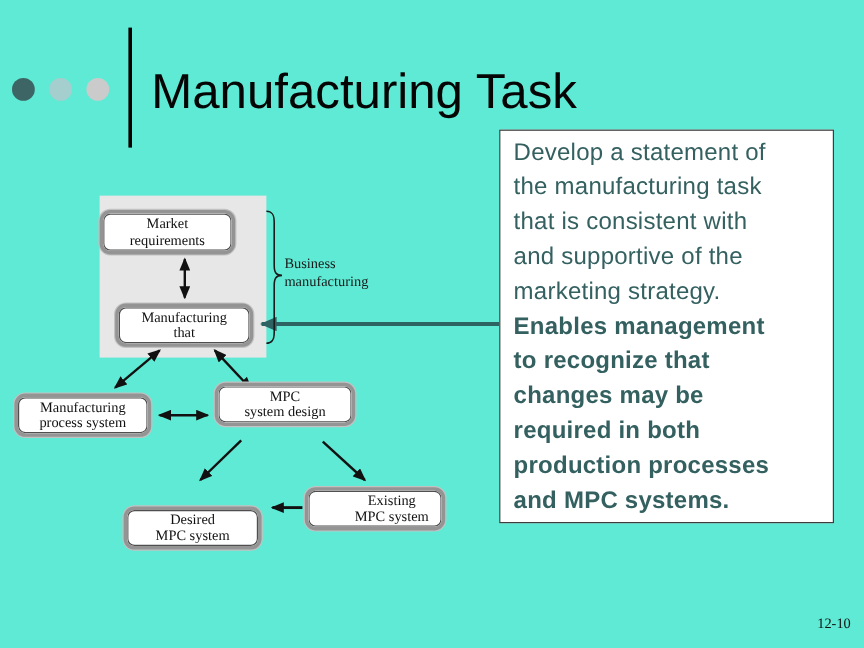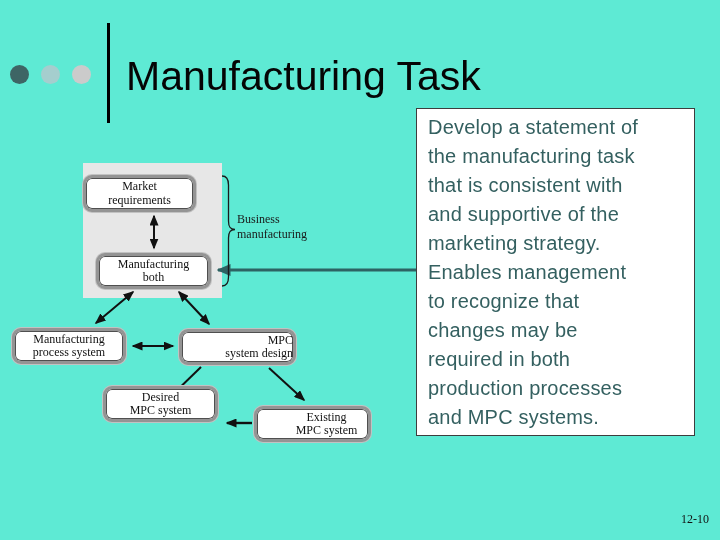--- a/index.html
+++ b/index.html
@@ -22,38 +22,38 @@
     position:absolute; box-sizing:border-box; background:#fff;
     border:3px solid #949494; border-radius:9px;
     box-shadow: inset 0 0 0 1px #4f4f4f, 0 0 0 1px #c2c2c2;
     display:flex; flex-direction:column; align-items:center; justify-content:center;
     font-family:"Liberation Serif", serif; font-size:12px; line-height:13.5px;
     color:#111; text-align:center;
   }
   .node-market{left:83px; top:175px; width:113px; height:37px;}
   .node-mtask{left:96px; top:253px; width:115px; height:36px;}
   .node-mpd{left:12px; top:328px; width:114px; height:36px;}
-  .node-mpcsd{left:179px; top:329px; width:117px; height:36px;align-items:flex-end;}
-  .node-desired{left:103px; top:386px; width:115px; height:36px;}
+  .node-mpcsd{left:179px; top:319px; width:117px; height:36px;}
+  .node-desired{left:103px; top:422px; width:115px; height:36px;}
   .node-existing{left:254px; top:406px; width:117px; height:36px;padding-left:28px;}
   .brace-label{
     position:absolute; left:237px; top:212px;
     font-family:"Liberation Serif", serif; font-size:12px; line-height:15px; color:#1a1a1a;
   }
   
   .note-box{
     position:absolute; left:416px; top:108px; width:279px; height:328px;
     box-sizing:border-box; border:1px solid #3d3d3d; background:#fff;
     padding:4px 6px 13px 11px;
   }
   .note-text{
     font-size:20px; line-height:29px; letter-spacing:0.2px;
     white-space:pre-line; margin:0;
   }
-  .note-text.bold{font-weight:400;}
+  .note-text.bold{font-weight:700;}
   
   .page-number{
     position:absolute; left:681px; top:512px;
     font-family:"Liberation Serif", serif; font-size:12px; color:#111; white-space:nowrap;
   }
 </style>
 </head>
 <body>
 
 <div class="slide">
@@ -89,21 +89,21 @@
 
     <path d="M 222,176 C 227,176 228.5,179 228.5,185 L 228.5,221 C 228.5,227 230,229.5 235,229.5 C 230,229.5 228.5,232 228.5,238 L 228.5,277 C 228.5,283 227,286 222,286" fill="none" stroke="#1a1a1a" stroke-width="1.3"></path>
   </svg>
 
   <div class="node node-market">
     <span>Market</span>
     <span>requirements</span>
   </div>
   <div class="node node-mtask">
     <span>Manufacturing</span>
-    <span>both</span>
+    <span>that</span>
   </div>
   <div class="node node-mpd">
     <span>Manufacturing</span>
     <span>process system</span>
   </div>
   <div class="node node-mpcsd">
     <span>MPC</span>
     <span>system design</span>
   </div>
   <div class="node node-desired">

